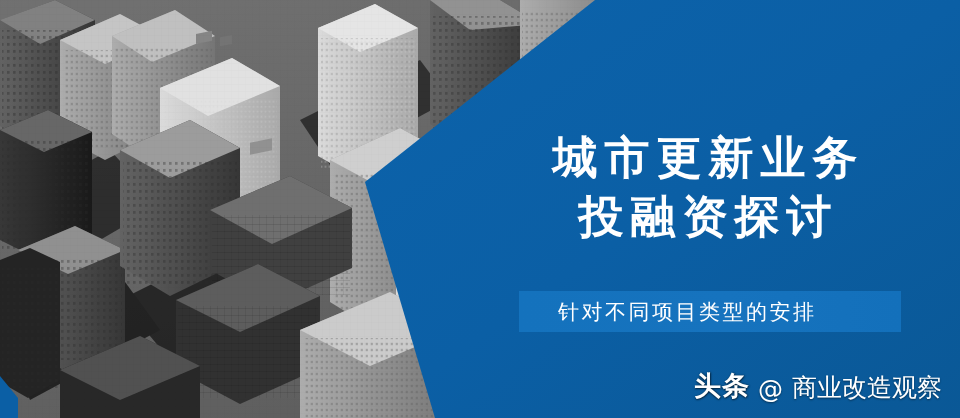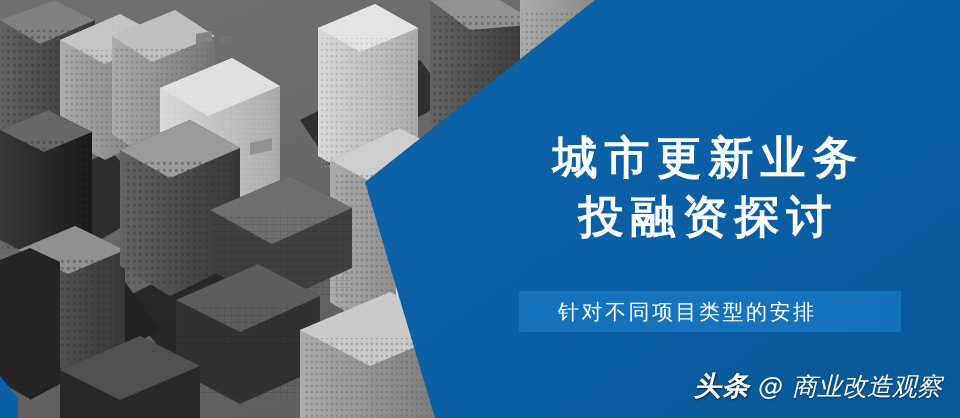--- a/index.html
+++ b/index.html
@@ -83,24 +83,23 @@
     white-space: nowrap;
     font-family: "DejaVu Sans", "Liberation Sans", sans-serif;
   }
 
   
   #watermark {
     position: absolute;
     right: 18px;
     bottom: 14px;
     display: flex;
-    align-items: center;
+    align-items: flex-end;
     z-index: 8;
     white-space: nowrap;
-    font-style: italic;
   }
   #wm-logo {
     color: #ffffff;
     font-size: 27px;
     font-weight: 700;
     letter-spacing: 1px;
     font-family: "DejaVu Sans", "Liberation Sans", sans-serif;
     text-shadow: 0 1px 2px rgba(0,0,0,.55), 1px 0 2px rgba(0,0,0,.45);
   }
   #wm-at {

